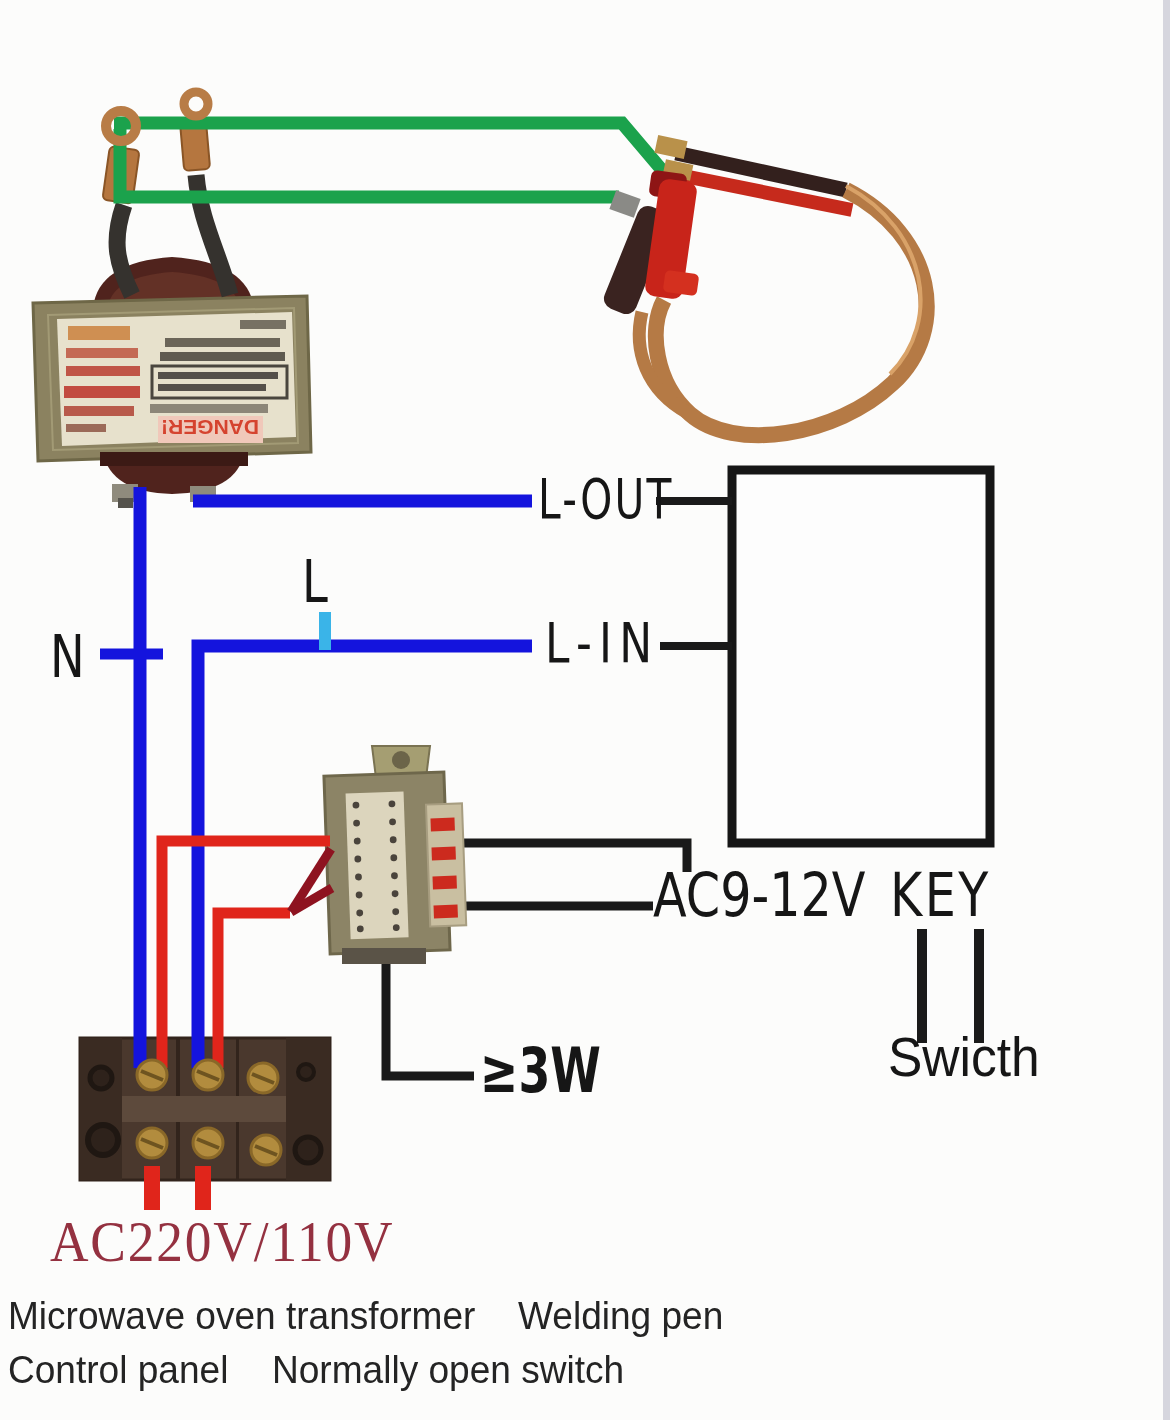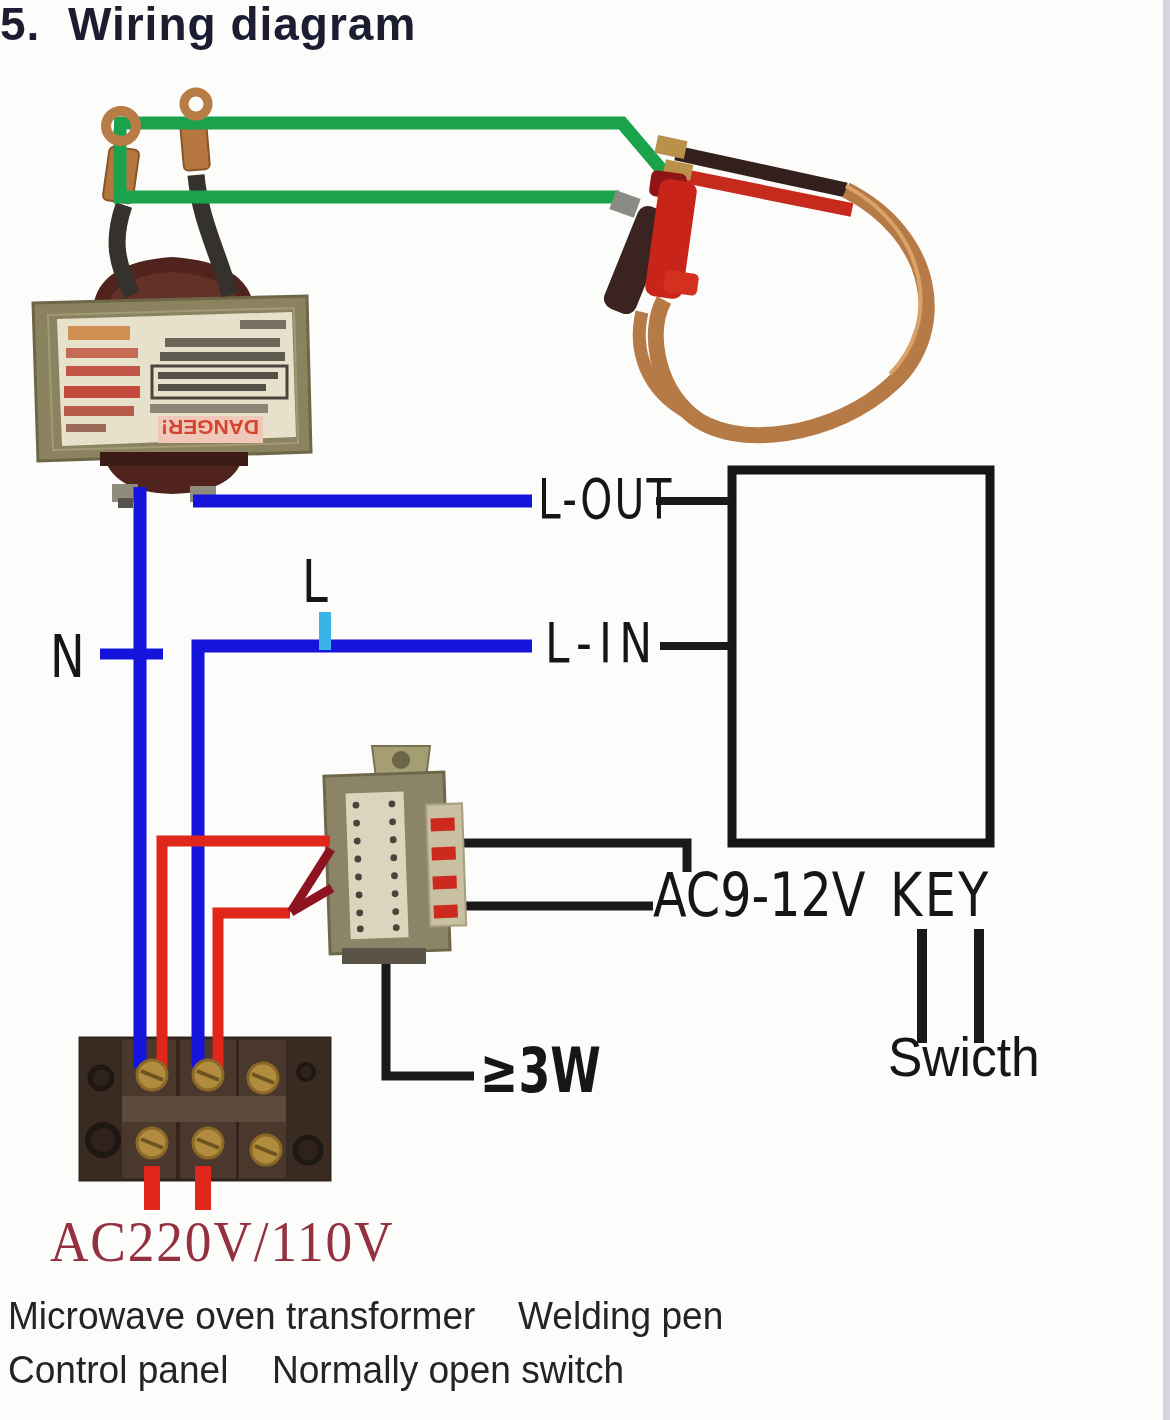--- a/index.html
+++ b/index.html
@@ -194,21 +194,20 @@
         <line x1="141" y1="1071" x2="163" y2="1080"></line>
           <line x1="197" y1="1071" x2="219" y2="1080"></line>
         <line x1="252" y1="1074" x2="274" y2="1083"></line>
           <line x1="141" y1="1139" x2="163" y2="1148"></line>
         <line x1="197" y1="1139" x2="219" y2="1148"></line>
           <line x1="255" y1="1146" x2="277" y2="1155"></line>
       </g>
     </g>
   </svg>
 
-  <div class="lbl title">5.  Wiring diagram</div>
   <div class="lbl tech lout">L-OUT</div>
   <div class="lbl tech lin">L-IN</div>
   <div class="lbl tech nlbl">N</div>
   <div class="lbl tech llbl">L</div>
   <div class="lbl tech ac9">AC9-12V</div>
   <div class="lbl tech key">KEY</div>
   <div class="lbl swicth">Swicth</div>
   <div class="lbl tech w3">≥3W</div>
   <div class="lbl mains">AC220V/110V</div>
 

